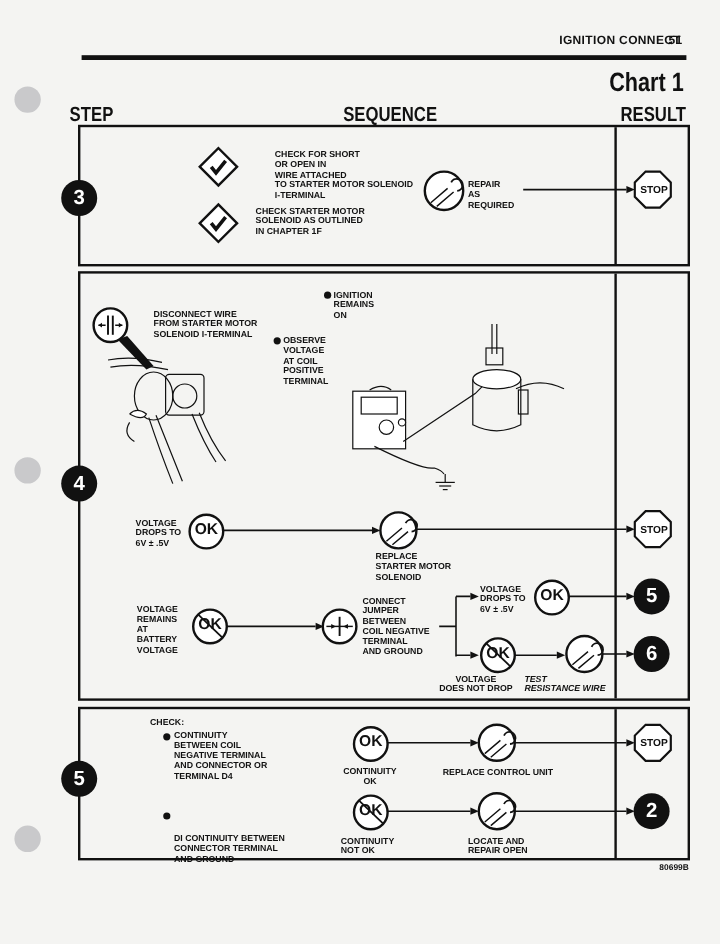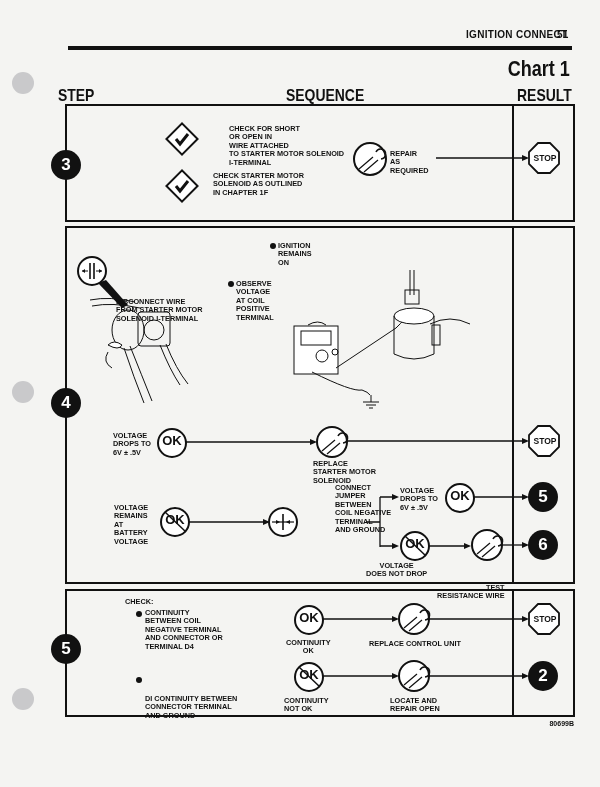--- a/index.html
+++ b/index.html
@@ -171,21 +171,21 @@
   <line x1="429" y1="546" x2="464" y2="546" stroke="#111" stroke-width="1.3"></line>
   <polygon points="464,543 471,546 464,549" fill="#111"></polygon>
   <g>
     <circle cx="487" cy="545" r="15" fill="#fff" stroke="#111" stroke-width="2"></circle>
     <path d="M477 554 l13 -11 M482 557 l13 -11" stroke="#111" stroke-width="1.2"></path>
     <path d="M493 539 a5 5 0 1 1 5 7" fill="none" stroke="#111" stroke-width="1.5"></path>
   </g>
   <line x1="502" y1="545" x2="522" y2="545" stroke="#111" stroke-width="1.3"></line>
   <polygon points="522,542 529,545 522,548" fill="#111"></polygon>
 </svg>
-<div class="t" style="left:116px;top:258px;margin-top:40px;">DISCONNECT WIRE
+<div class="t" style="left:128px;top:258px;">DISCONNECT WIRE
 FROM STARTER MOTOR
 SOLENOID I-TERMINAL</div>
 <div class="abs" style="left:270px;top:243px;width:6px;height:6px;border-radius:50%;background:#111;"></div>
 <div class="t" style="left:278px;top:242px;">IGNITION
 REMAINS
 ON</div>
 <div class="abs" style="left:228px;top:281px;width:6px;height:6px;border-radius:50%;background:#111;"></div>
 <div class="t" style="left:236px;top:280px;">OBSERVE
 VOLTAGE
 AT COIL
@@ -200,37 +200,37 @@
 STARTER MOTOR
 SOLENOID</div>
 <div class="t" style="left:532px;top:437px;font-size:8.5px;width:26px;text-align:center;">STOP</div>
 
 <div class="t" style="left:114px;top:504px;">VOLTAGE
 REMAINS
 AT
 BATTERY
 VOLTAGE</div>
 <div class="t" style="left:164px;top:516px;font-size:13px;width:22px;text-align:center;">OK</div>
-<div class="t" style="left:302px;top:484px;margin-left:33px;">CONNECT
+<div class="t" style="left:302px;top:497px;">CONNECT
 JUMPER
 BETWEEN
 COIL NEGATIVE
 TERMINAL
 AND GROUND</div>
 <div class="t" style="left:400px;top:487px;">VOLTAGE
 DROPS TO
 6V ± .5V</div>
 <div class="t" style="left:449px;top:492px;font-size:13px;width:22px;text-align:center;">OK</div>
 <div class="num" style="left:528px;top:482px;">
     <span>5</span>
   </div>
 <div class="t" style="left:404px;top:540px;font-size:13px;width:22px;text-align:center;">OK</div>
 <div class="t" style="left:366px;top:562px;text-align:center;">VOLTAGE
 DOES NOT DROP</div>
-<div class="t" style="left:437px;top:584px;text-align:right;">TEST
+<div class="t" style="left:437px;top:562px;text-align:left;font-style:italic;">TEST
 RESISTANCE WIRE</div>
 <div class="num" style="left:528px;top:530px;">
     <span>6</span>
   </div>
 
 <div class="box" style="left:65px;top:589px;width:510px;height:128px;">
   <div class="rcol" style="left:445px;"></div>
 </div>
 <div class="num" style="left:51px;top:634px;">
     <span>5</span>

